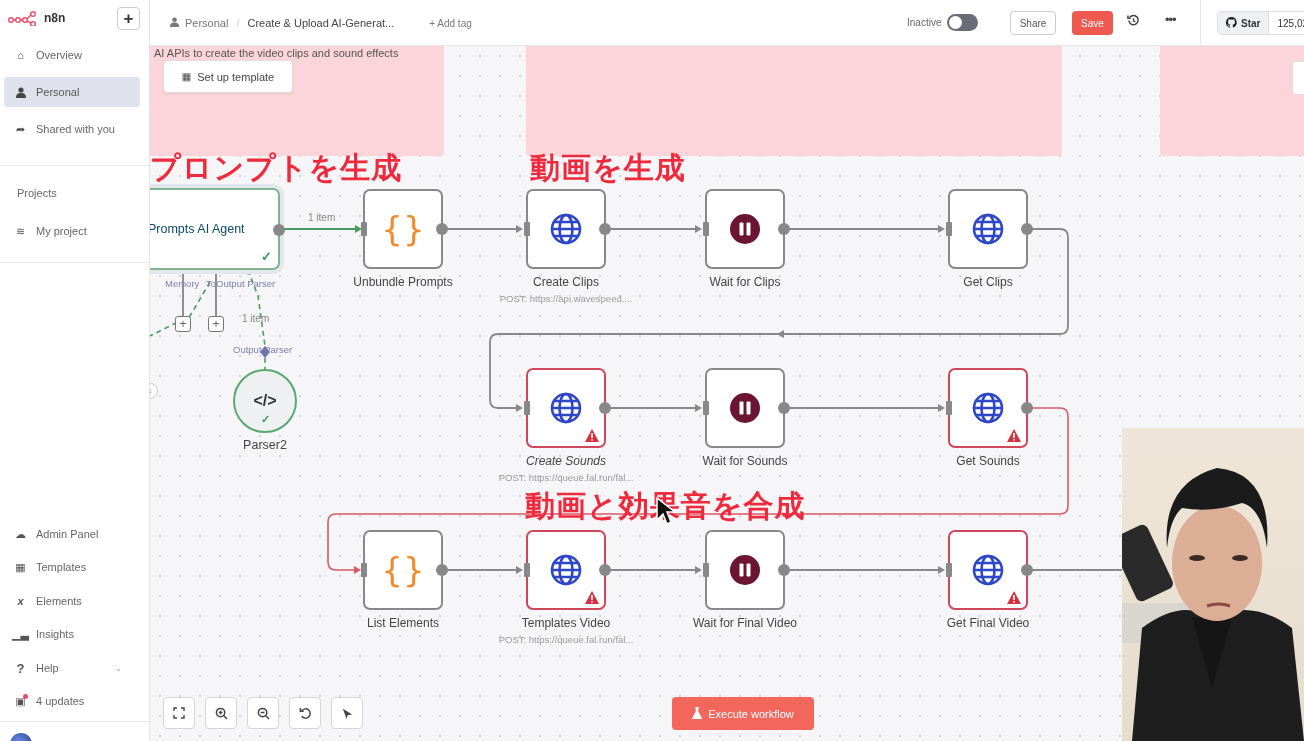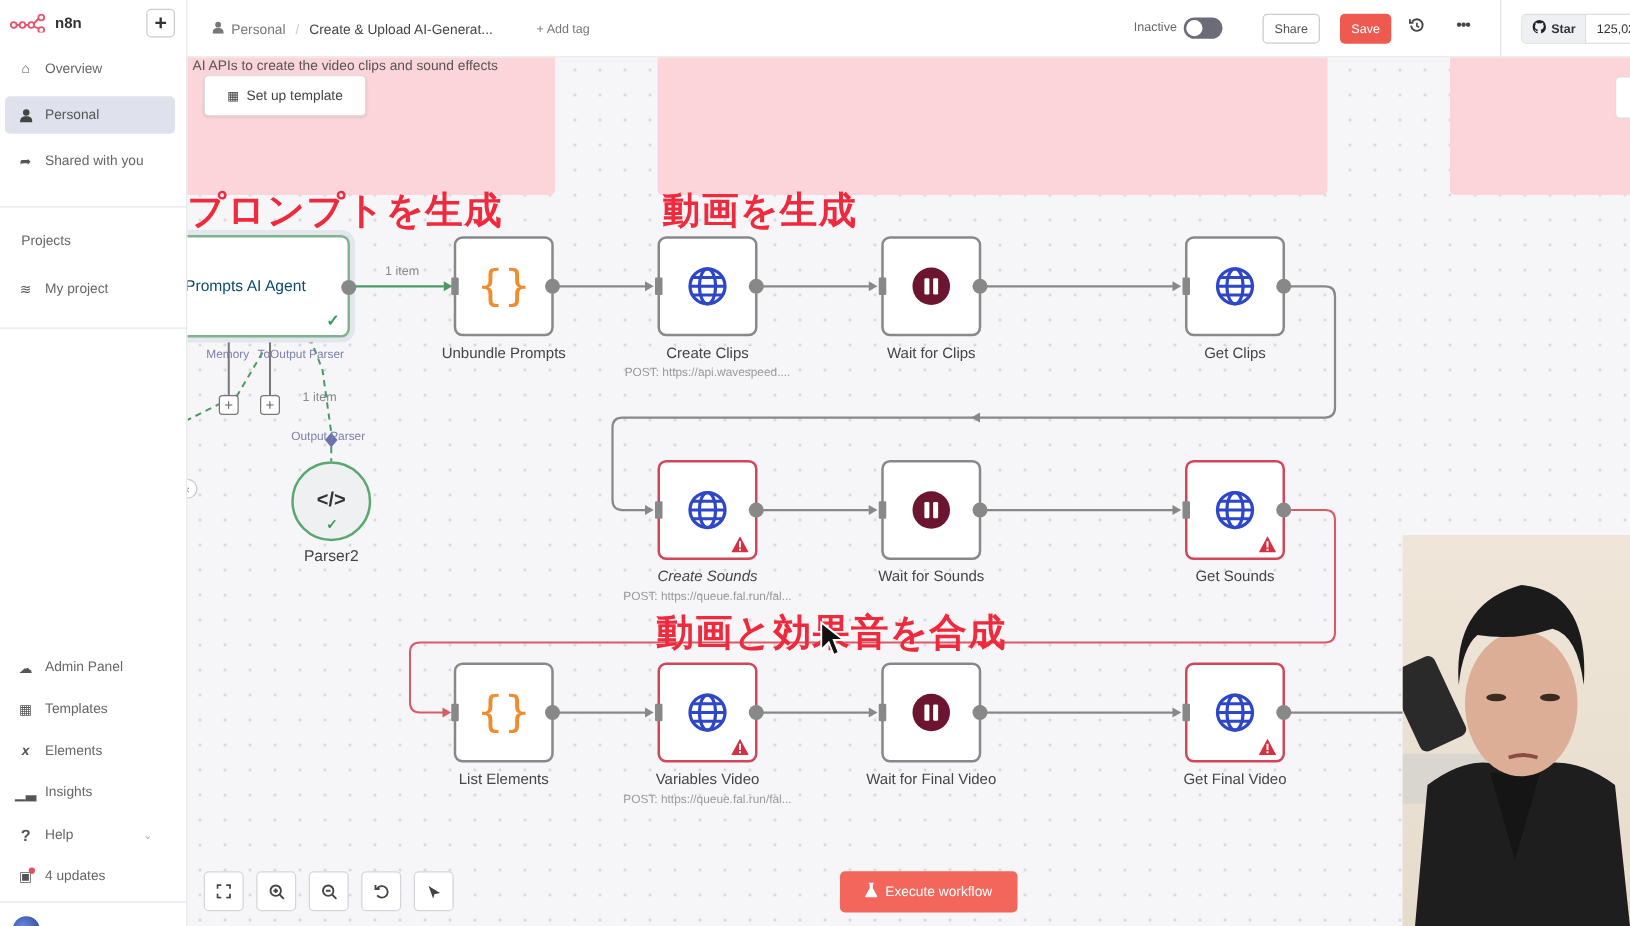--- a/index.html
+++ b/index.html
@@ -367,21 +367,21 @@
             </svg>
           </span>
           <span style="position:absolute;left:-4px;top:31px;width:6px;height:14px;background:#888;border-radius:1px"></span>
           <span style="position:absolute;right:-7px;top:32px;width:12px;height:12px;background:#888;border-radius:50%"></span>
           <svg class="warn" viewBox="0 0 14 13">
             <path d="M7 0L14 13H0Z" fill="#d63040"></path>
             <rect x="6.2" y="4" width="1.6" height="5" fill="#fff"></rect>
             <rect x="6.2" y="10" width="1.6" height="1.6" fill="#fff"></rect>
           </svg>
         </div>
-        <span class="node-label" style="left: 416px; top: 570px;">Variables Video</span>
+        <span class="node-label" style="left: 416px; top: 570px;">Templates Video</span>
         <span class="node-sub" style="left: 416px; top: 588px;">POST: https://queue.fal.run/fal...</span>
         <div class="node" style="left: 555px; top: 484px;">
           <span style="display:flex">
             <svg width="32" height="32" viewBox="0 0 32 32">
               <circle cx="16" cy="16" r="15" fill="#6b1530"></circle>
               <rect x="10.5" y="9.5" width="4" height="13" rx="1" fill="#fff"></rect>
               <rect x="17.5" y="9.5" width="4" height="13" rx="1" fill="#fff"></rect>
             </svg>
           </span>
           <span style="position:absolute;left:-4px;top:31px;width:6px;height:14px;background:#888;border-radius:1px"></span>

